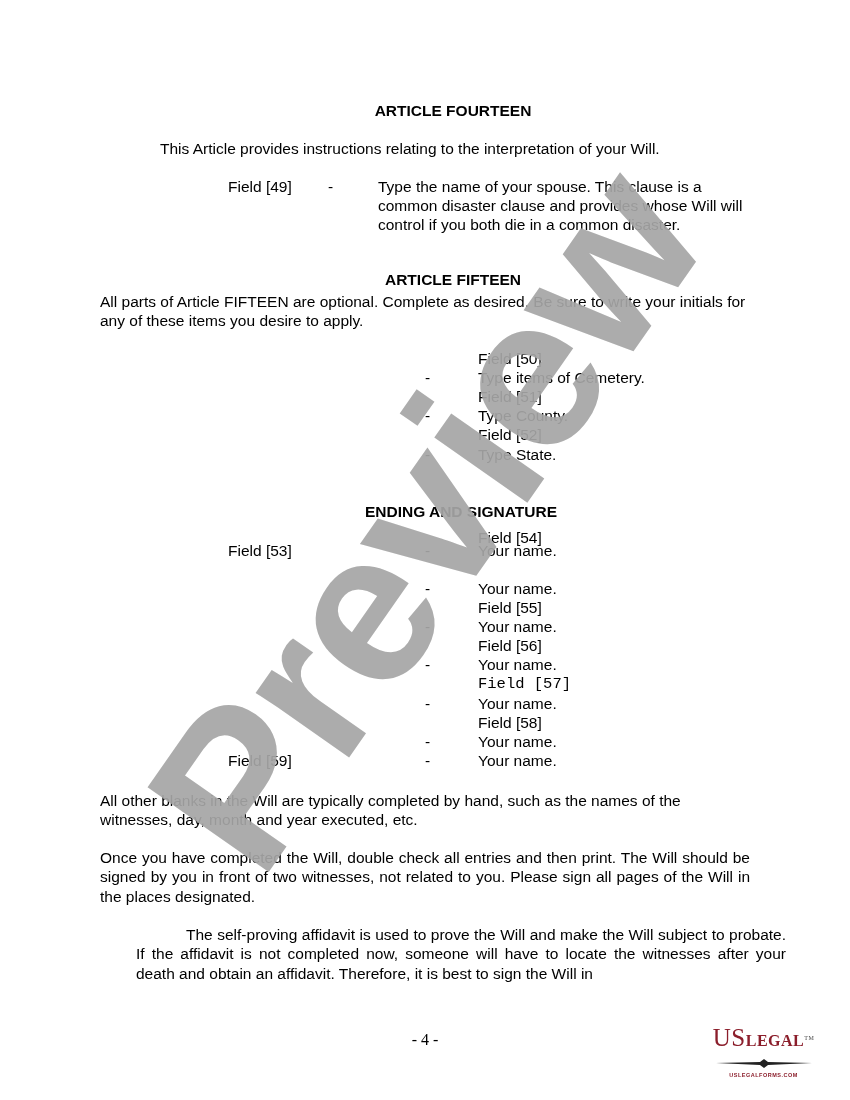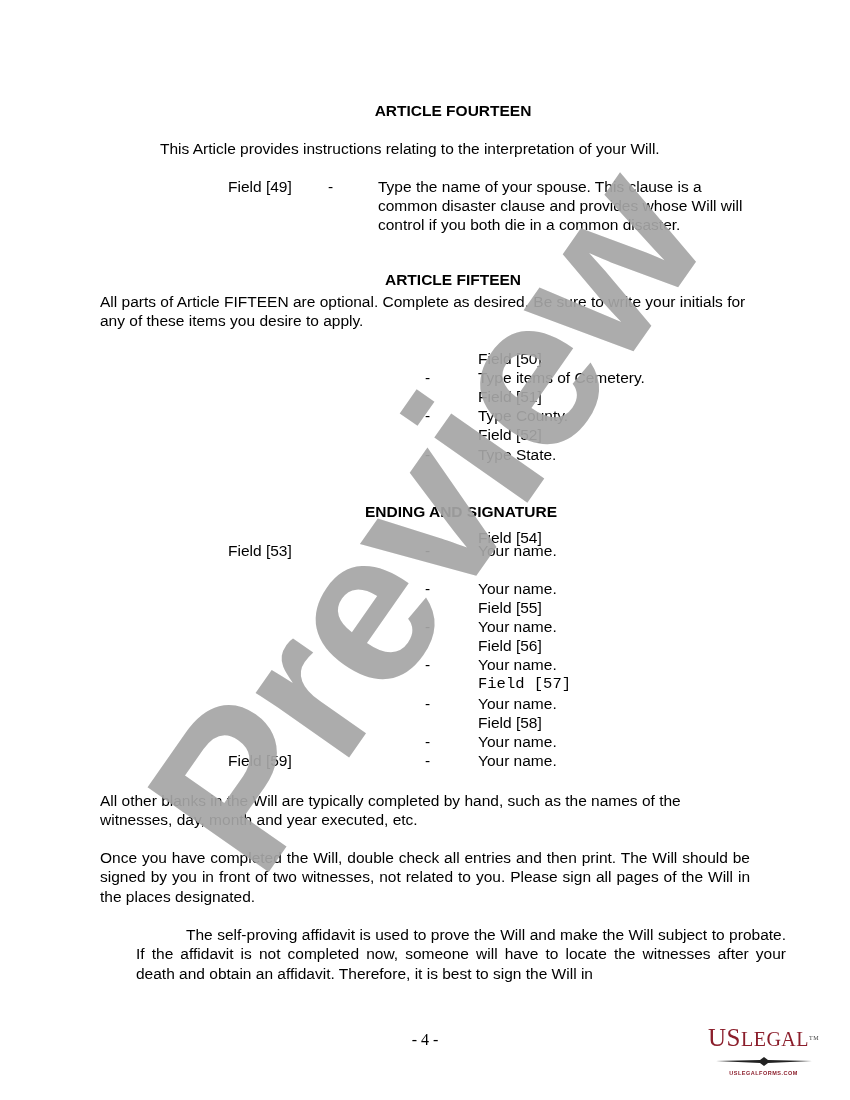--- a/index.html
+++ b/index.html
@@ -11,21 +11,21 @@
   .justify { text-align: justify; }
   .right { text-align: left; }
   .watermark { position: absolute; left: 425px; top: 520px; transform: translate(-50%,-50%) rotate(-55deg);
                font-family: "Liberation Sans", sans-serif; font-weight: bold; font-size: 215px;
                color: #a6a6a6; opacity: 0.92; letter-spacing: -4px; pointer-events: none; z-index: 5; white-space: nowrap; }
   .content { position: relative; z-index: 1; }
   .footer-page { position: absolute; top: 1031px; left: 0; width: 850px; text-align: center;
                  font-family: "Liberation Serif", serif; font-size: 16px; }
   .logo { position: absolute; left: 706px; top: 1025px; width: 115px; height: 45px; z-index: 6; text-align: center; }
   .logo-text { font-family: "Liberation Serif", serif; font-size: 25px; color: #8b1e2b; letter-spacing: 0.5px; line-height: 26px; }
-  .logo-text .small { font-size: 20px; }
+  .logo-text .small { font-size: 16px; font-weight: bold; }
   .logo-tm { font-size: 6px; vertical-align: top; color: #444; }
   .logo-sub { font-family: "Liberation Sans", sans-serif; font-size: 5.5px; font-weight: bold; color: #8b1e2b; letter-spacing: 0.5px; }
 </style>
 </head>
 <body>
 
 <div class="content">
 
   <div class="abs heading" style="top:101px;">ARTICLE FOURTEEN</div>
   <div class="abs" style="top:139px; left:132px;">This Article provides instructions relating to the interpretation of your Will.</div>

